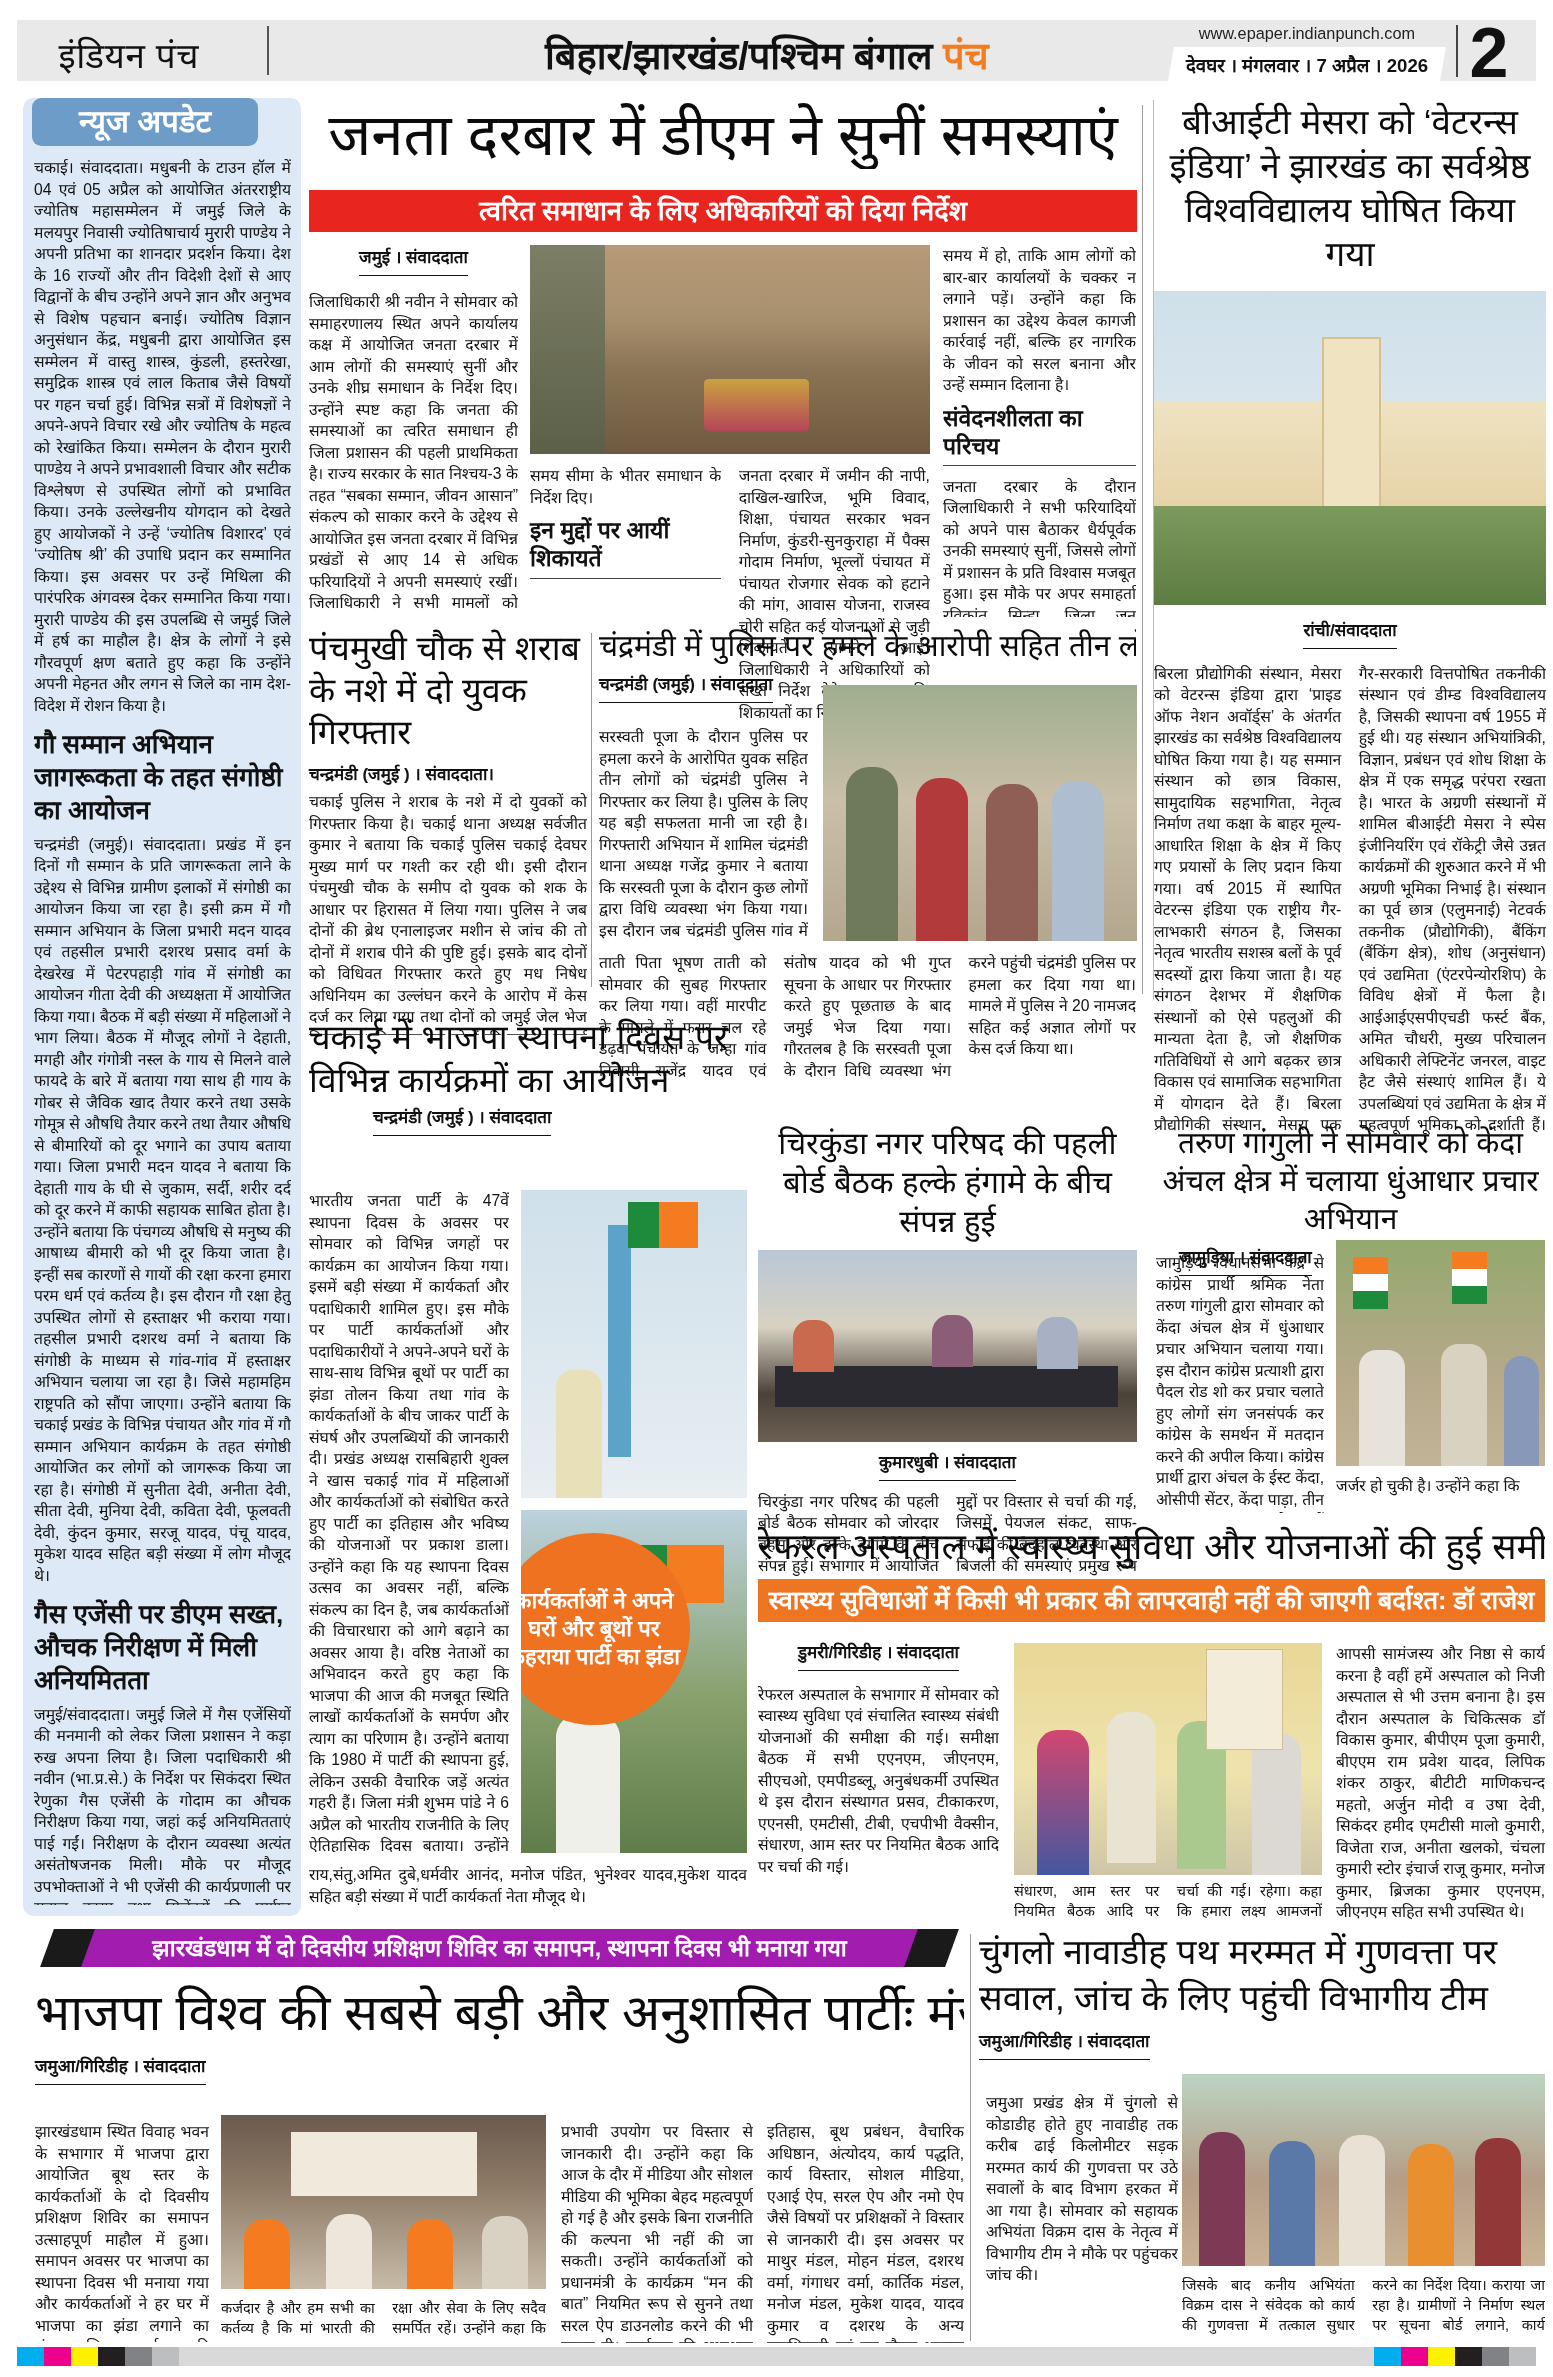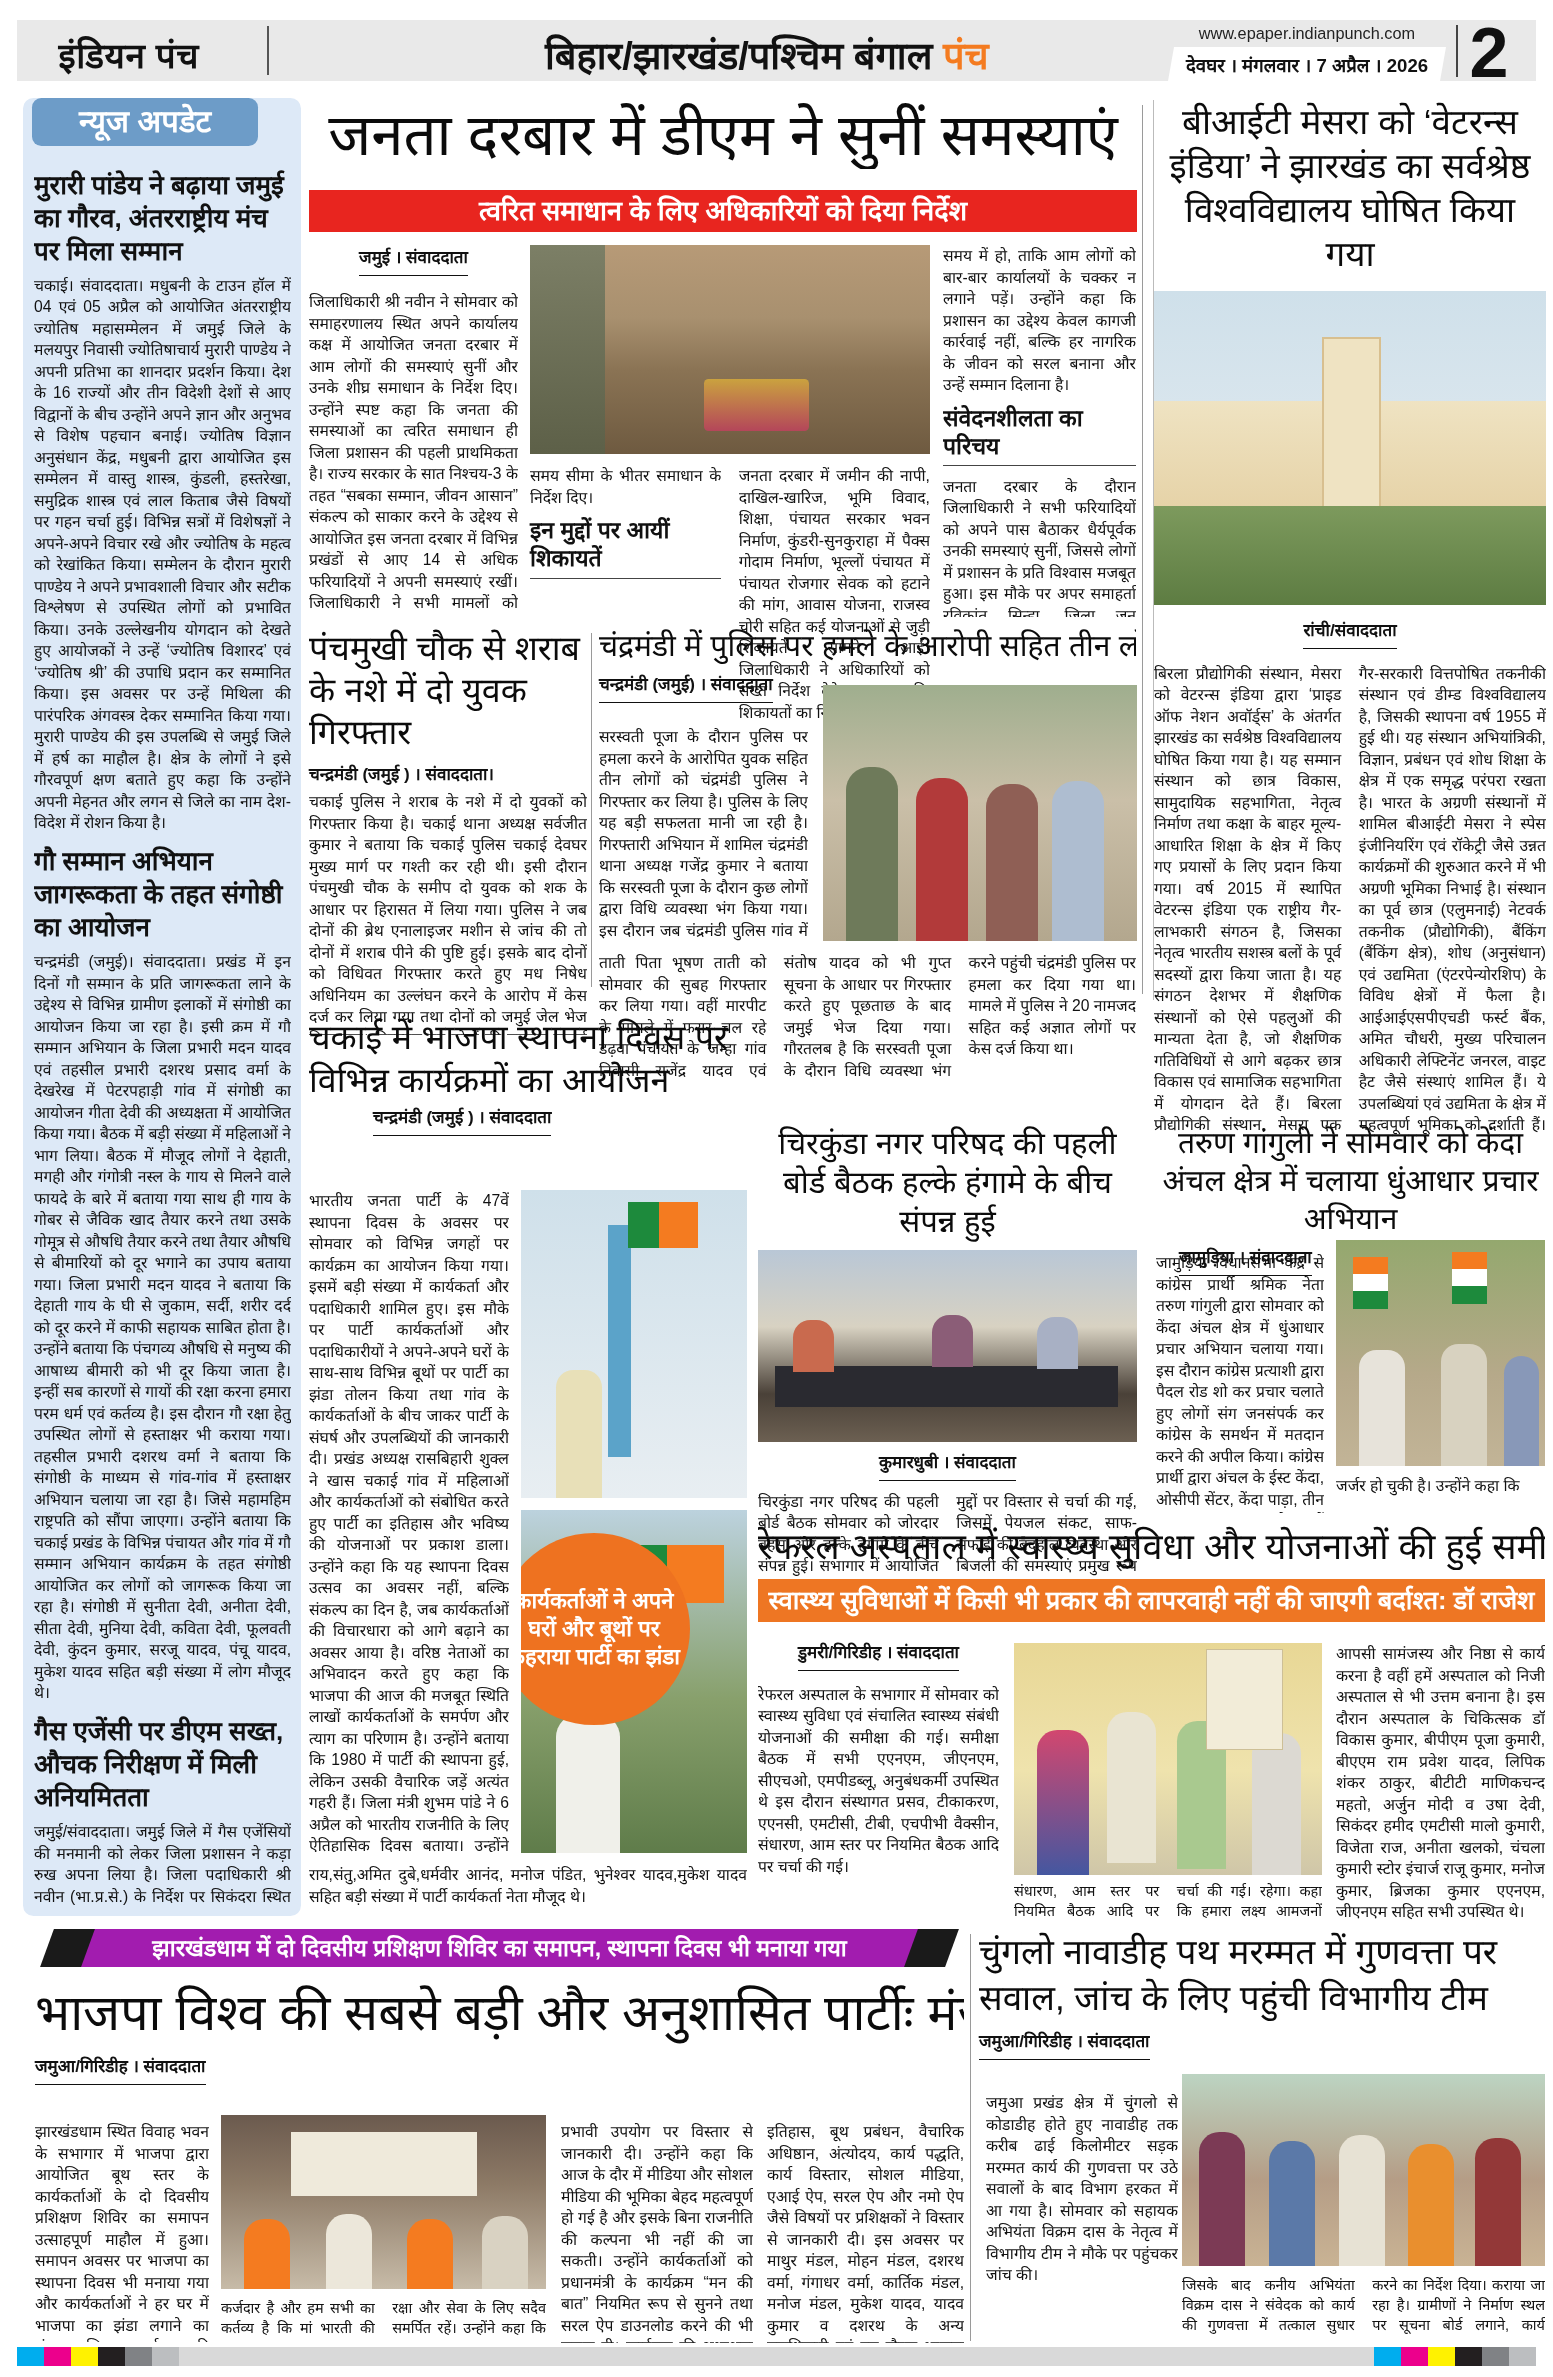--- a/index.html
+++ b/index.html
@@ -1,21 +1,21 @@
 <!DOCTYPE html>
 <html style="font-size:9.3px"><head>
 <meta charset="utf-8">
 <style>
   html,body{margin:0;padding:0;background:#fff;}
   #page{position:relative;width:1553px;height:2377px;background:#ffffff;overflow:hidden;
         font-family:"Liberation Sans",sans-serif;color:#111;}
   .abs{position:absolute;}
   
   .hdrbar{left:17.4px;top:20.3px;width:1519px;height:61px;background:#e9e9e9;}
-  .masthead{left:41px;top:10.5px;font-size:35px;font-weight:bold;letter-spacing:0.6px;}
+  .masthead{left:41px;top:10.5px;font-size:35px;font-weight:normal;letter-spacing:0.6px;}
   .hdr-div{left:250px;top:5.8px;width:1.2px;height:49px;background:#555;}
   .hdr-center{left:372px;top:8.1px;width:755px;text-align:center;font-size:38px;font-weight:bold;}
   .hdr-center .accent{color:#f47b20;}
   .hdr-right{left:1153px;top:3.5px;width:273px;text-align:center;}
   .hdr-site{font-size:16.3px;color:#222;}
   .datebox{margin-top:4.6px;background:#ffffff;display:inline-block;padding:4.6px 15px;
            font-size:18.6px;font-weight:bold;transform:skewX(-10deg);}
   .datebox>span{display:inline-block;transform:skewX(10deg);}
   .hdr-div2{left:1439px;top:4.6px;width:1.7px;height:52px;background:#444;}
   .pagenum{left:1452px;top:-7px;font-size:70px;font-weight:bold;}
@@ -74,21 +74,20 @@
       <div class="hdr-site">www.epaper.indianpunch.com</div>
       <div class="datebox"><span>देवघर । मंगलवार । 7 अप्रैल । 2026</span></div>
     </div>
     <div class="abs hdr-div2"></div>
     <div class="abs pagenum">2</div>
   </div>
 
   <div class="abs rail"></div>
   <div class="abs rail-pill">न्यूज अपडेट</div>
   <div class="abs rail-inner">
-    <div class="rail-h">मुरारी पांडेय ने बढ़ाया जमुई का गौरव, अंतरराष्ट्रीय मंच पर मिला सम्मान</div>
     <div class="rail-b">चकाई। संवाददाता। मधुबनी के टाउन हॉल में 04 एवं 05 अप्रैल को आयोजित अंतरराष्ट्रीय ज्योतिष महासम्मेलन में जमुई जिले के मलयपुर निवासी ज्योतिषाचार्य मुरारी पाण्डेय ने अपनी प्रतिभा का शानदार प्रदर्शन किया। देश के 16 राज्यों और तीन विदेशी देशों से आए विद्वानों के बीच उन्होंने अपने ज्ञान और अनुभव से विशेष पहचान बनाई। ज्योतिष विज्ञान अनुसंधान केंद्र, मधुबनी द्वारा आयोजित इस सम्मेलन में वास्तु शास्त्र, कुंडली, हस्तरेखा, समुद्रिक शास्त्र एवं लाल किताब जैसे विषयों पर गहन चर्चा हुई। विभिन्न सत्रों में विशेषज्ञों ने अपने-अपने विचार रखे और ज्योतिष के महत्व को रेखांकित किया। सम्मेलन के दौरान मुरारी पाण्डेय ने अपने प्रभावशाली विचार और सटीक विश्लेषण से उपस्थित लोगों को प्रभावित किया। उनके उल्लेखनीय योगदान को देखते हुए आयोजकों ने उन्हें ‘ज्योतिष विशारद’ एवं ‘ज्योतिष श्री’ की उपाधि प्रदान कर सम्मानित किया। इस अवसर पर उन्हें मिथिला की पारंपरिक अंगवस्त्र देकर सम्मानित किया गया। मुरारी पाण्डेय की इस उपलब्धि से जमुई जिले में हर्ष का माहौल है। क्षेत्र के लोगों ने इसे गौरवपूर्ण क्षण बताते हुए कहा कि उन्होंने अपनी मेहनत और लगन से जिले का नाम देश-विदेश में रोशन किया है।</div>
     <div class="rail-h">गौ सम्मान अभियान जागरूकता के तहत संगोष्ठी का आयोजन</div>
     <div class="rail-b">चन्द्रमंडी (जमुई)। संवाददाता। प्रखंड में इन दिनों गौ सम्मान के प्रति जागरूकता लाने के उद्देश्य से विभिन्न ग्रामीण इलाकों में संगोष्ठी का आयोजन किया जा रहा है। इसी क्रम में गौ सम्मान अभियान के जिला प्रभारी मदन यादव एवं तहसील प्रभारी दशरथ प्रसाद वर्मा के देखरेख में पेटरपहाड़ी गांव में संगोष्ठी का आयोजन गीता देवी की अध्यक्षता में आयोजित किया गया। बैठक में बड़ी संख्या में महिलाओं ने भाग लिया। बैठक में मौजूद लोगों ने देहाती, मगही और गंगोत्री नस्ल के गाय से मिलने वाले फायदे के बारे में बताया गया साथ ही गाय के गोबर से जैविक खाद तैयार करने तथा उसके गोमूत्र से औषधि तैयार करने तथा तैयार औषधि से बीमारियों को दूर भगाने का उपाय बताया गया। जिला प्रभारी मदन यादव ने बताया कि देहाती गाय के घी से जुकाम, सर्दी, शरीर दर्द को दूर करने में काफी सहायक साबित होता है। उन्होंने बताया कि पंचगव्य औषधि से मनुष्य की आषाध्य बीमारी को भी दूर किया जाता है। इन्हीं सब कारणों से गायों की रक्षा करना हमारा परम धर्म एवं कर्तव्य है। इस दौरान गौ रक्षा हेतु उपस्थित लोगों से हस्ताक्षर भी कराया गया। तहसील प्रभारी दशरथ वर्मा ने बताया कि संगोष्ठी के माध्यम से गांव-गांव में हस्ताक्षर अभियान चलाया जा रहा है। जिसे महामहिम राष्ट्रपति को सौंपा जाएगा। उन्होंने बताया कि चकाई प्रखंड के विभिन्न पंचायत और गांव में गौ सम्मान अभियान कार्यक्रम के तहत संगोष्ठी आयोजित कर लोगों को जागरूक किया जा रहा है। संगोष्ठी में सुनीता देवी, अनीता देवी, सीता देवी, मुनिया देवी, कविता देवी, फूलवती देवी, कुंदन कुमार, सरजू यादव, पंचू यादव, मुकेश यादव सहित बड़ी संख्या में लोग मौजूद थे।</div>
     <div class="rail-h">गैस एजेंसी पर डीएम सख्त, औचक निरीक्षण में मिली अनियमितता</div>
     <div class="rail-b">जमुई/संवाददाता। जमुई जिले में गैस एजेंसियों की मनमानी को लेकर जिला प्रशासन ने कड़ा रुख अपना लिया है। जिला पदाधिकारी श्री नवीन (भा.प्र.से.) के निर्देश पर सिकंदरा स्थित रेणुका गैस एजेंसी के गोदाम का औचक निरीक्षण किया गया, जहां कई अनियमितताएं पाई गईं। निरीक्षण के दौरान व्यवस्था अत्यंत असंतोषजनक मिली। मौके पर मौजूद उपभोक्ताओं ने भी एजेंसी की कार्यप्रणाली पर सवाल उठाए तथा सिलेंडरों की पर्याप्त उपलब्धता सुनिश्चित करने और वितरण व्यवस्था में किसी प्रकार की लापरवाही न करने की मांग की। उन्होंने कहा कि एजेंसियों को होम डिलीवरी की सुविधा नियमित रूप से देनी अनिवार्य है। डीएम श्री नवीन ने स्पष्ट किया कि जनहित से जुड़े इस कार्य में लापरवाही या अनियमितता करने वालों को किसी भी सूरत में बख्शा नहीं जाएगा। दोषी पाए जाने पर संबंधित एजेंसियों के खिलाफ कठोर कानूनी कार्रवाई की जाएगी। जिला प्रशासन का यह कदम गैस आपूर्ति को सुचारु एवं पारदर्शी बनाने तथा आम उपभोक्ताओं की संभावनाओं की रक्षा करने के दिशा में एक महत्वपूर्ण पहल माना जा रहा है।</div>
   </div>
 
   <div class="abs" style="left:309px;top:100px;width:828px;height:520px;">
     <div class="hl nowrap" style="font-size:58px;line-height:69px;text-align:center;">जनता दरबार में डीएम ने सुनीं समस्याएं</div>
     <div class="banner-red" style="margin-top:21px;">त्वरित समाधान के लिए अधिकारियों को दिया निर्देश</div>

